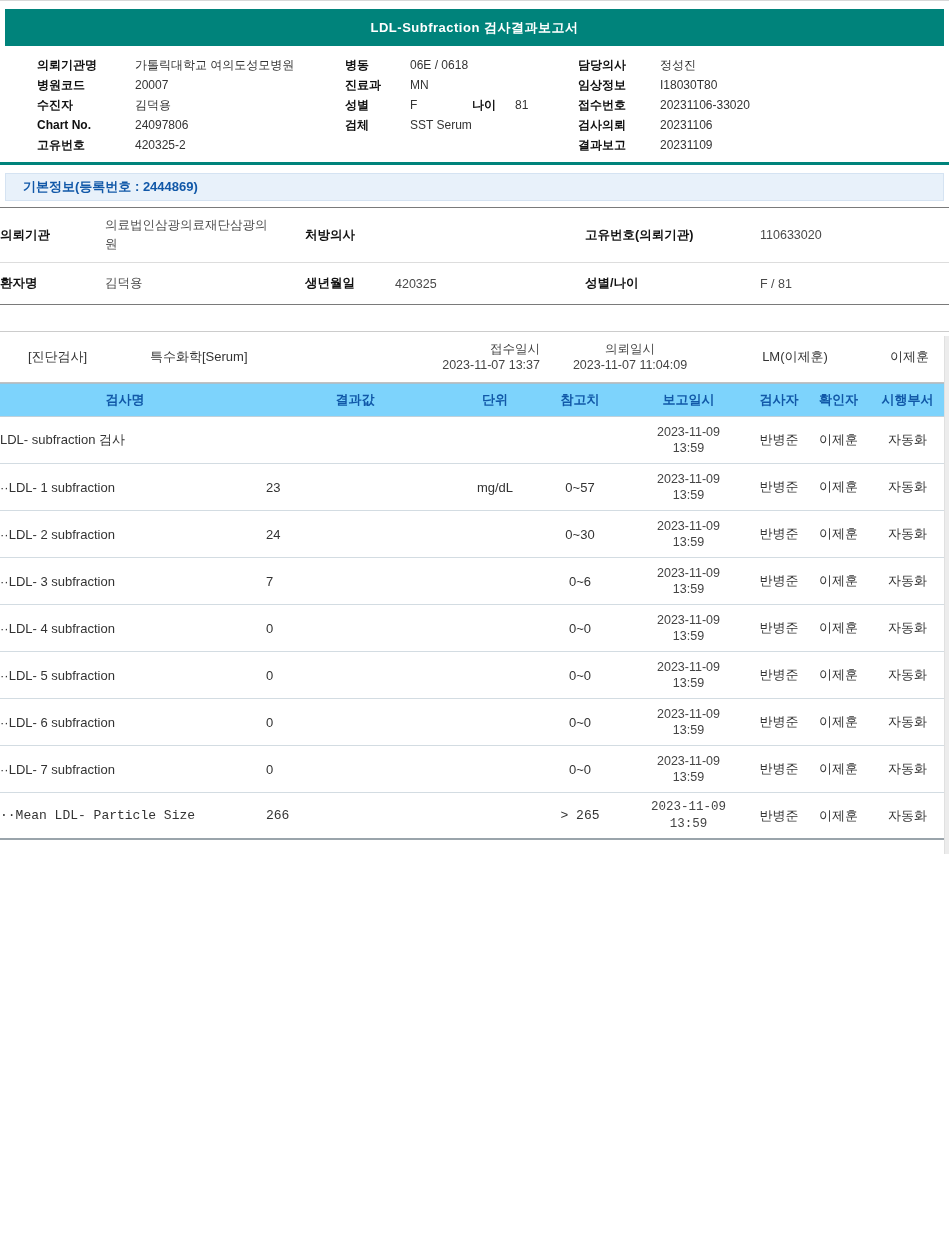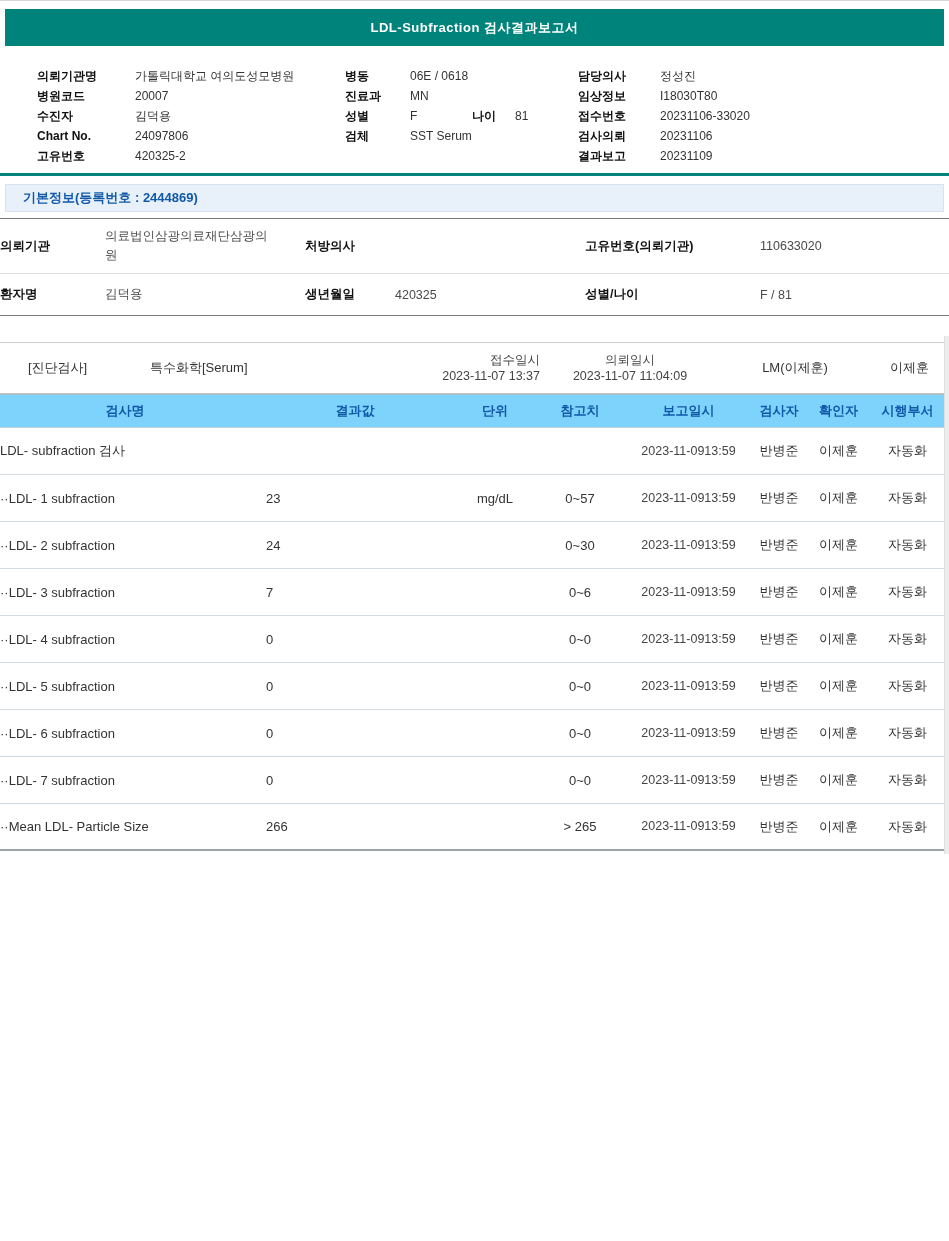--- a/index.html
+++ b/index.html
@@ -9,21 +9,21 @@
     font-family:"Liberation Sans","DejaVu Sans",sans-serif;
     color:#222; font-size:12px;
   }
   .page { position:relative; width:949px; height:1241px; background:#fff; overflow:hidden; border-top:1px solid #d8d8d8; }
 
   
   .title-bar { margin:8px 5px 0; height:37px; background:#00837b; display:flex; align-items:center; justify-content:center; }
   .title-bar h1 { color:#fff; font-size:13px; font-weight:700; letter-spacing:0.5px; }
 
   
-  .meta { display:flex; padding:20px 0 7px; }
+  .meta { display:flex; padding:9px 0 7px; }
   .meta-col {}
   .col1 { padding-left:37px; width:345px; }
   .col2 { width:233px; }
   .col3 { flex:1; }
   .m-row { display:flex; line-height:20px; font-size:12px; }
   .m-label { font-weight:700; color:#101010; flex:0 0 auto; }
   .col1 .m-label { width:98px; }
   .col2 .m-label { width:65px; }
   .col3 .m-label { width:82px; }
   .m-value { color:#333; }
@@ -66,25 +66,25 @@
   .w-name { width:250px; }
   .w-result { width:210px; }
   .w-unit { width:70px; }
   .w-ref { width:100px; }
   .w-date { width:117px; }
   .w-tester { width:64px; }
   .w-conf { width:55px; }
   .w-dept { flex:1; }
 
   .r-row { display:flex; align-items:center; min-height:47px; border-bottom:1px solid #d3dce2; font-size:13px; color:#333; }
-  .r-row:last-child { border-bottom:2px solid #9aa4ab; }
+  .r-row:last-child { border-bottom:2px solid #9aa4ab;font-family:Liberation Mono, monospace; }
   .a-left { text-align:left; }
   .a-result { text-align:left; padding-left:16px; }
   .a-center { text-align:center; }
-  .r-datetime { display:flex; justify-content:center; line-height:1.3; font-size:12.5px; color:#444; }
+  .r-datetime { display:flex; flex-direction:column; justify-content:center; line-height:1.3; font-size:12.5px; color:#444; }
 
   .scrollbar { position:absolute; right:0; top:335px; width:5px; height:518px; background:#ececec; border-left:1px solid #e0e0e0; }
 </style>
 </head>
 <body>
 
 <div class="page">
 
   <div class="title-bar">
     <h1>LDL-Subfraction 검사결과보고서</h1>

